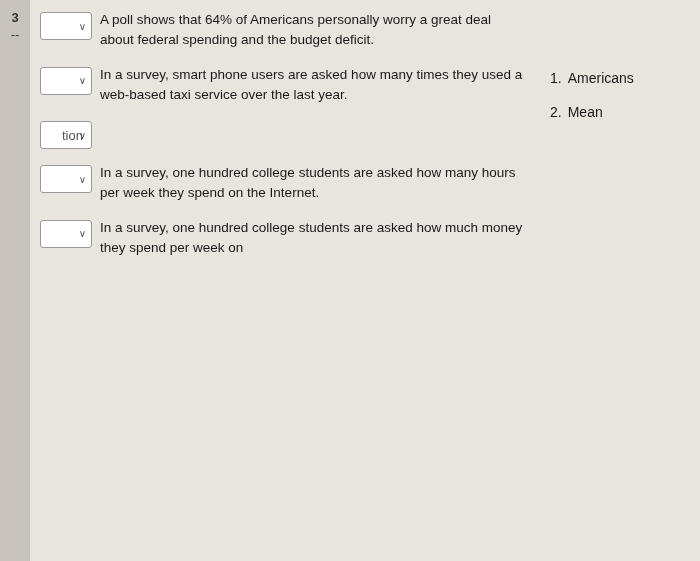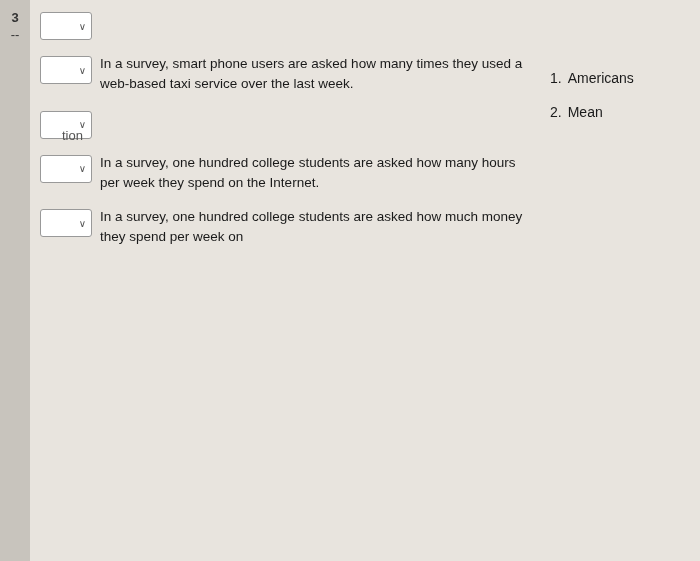--- a/index.html
+++ b/index.html
@@ -122,26 +122,27 @@
 
 <div class="main-content" style="position:relative;">
 
   <span class="tion-label">tion</span>
 
   <div id="questions-container">
       <div class="question-row">
         <div class="dropdown-box">
           <span style="font-size:10px;color:#555;">∨</span>
         </div>
+        <span class="question-text">A poll shows that 64% of Americans personally worry a great deal about federal spending and the budget deficit.</span>
       </div>
       <div class="question-row">
         <div class="dropdown-box">
           <span style="font-size:10px;color:#555;">∨</span>
         </div>
-        <span class="question-text">In a survey, smart phone users are asked how many times they used a web-based taxi service over the last week.</span>
+        <span class="question-text">In a survey, smart phone users are asked how many times they used a web-based taxi service over the last year.</span>
       </div>
       <div class="question-row">
         <div class="dropdown-box">
           <span style="font-size:10px;color:#555;">∨</span>
         </div>
       </div>
       <div class="question-row">
         <div class="dropdown-box">
           <span style="font-size:10px;color:#555;">∨</span>
         </div>

